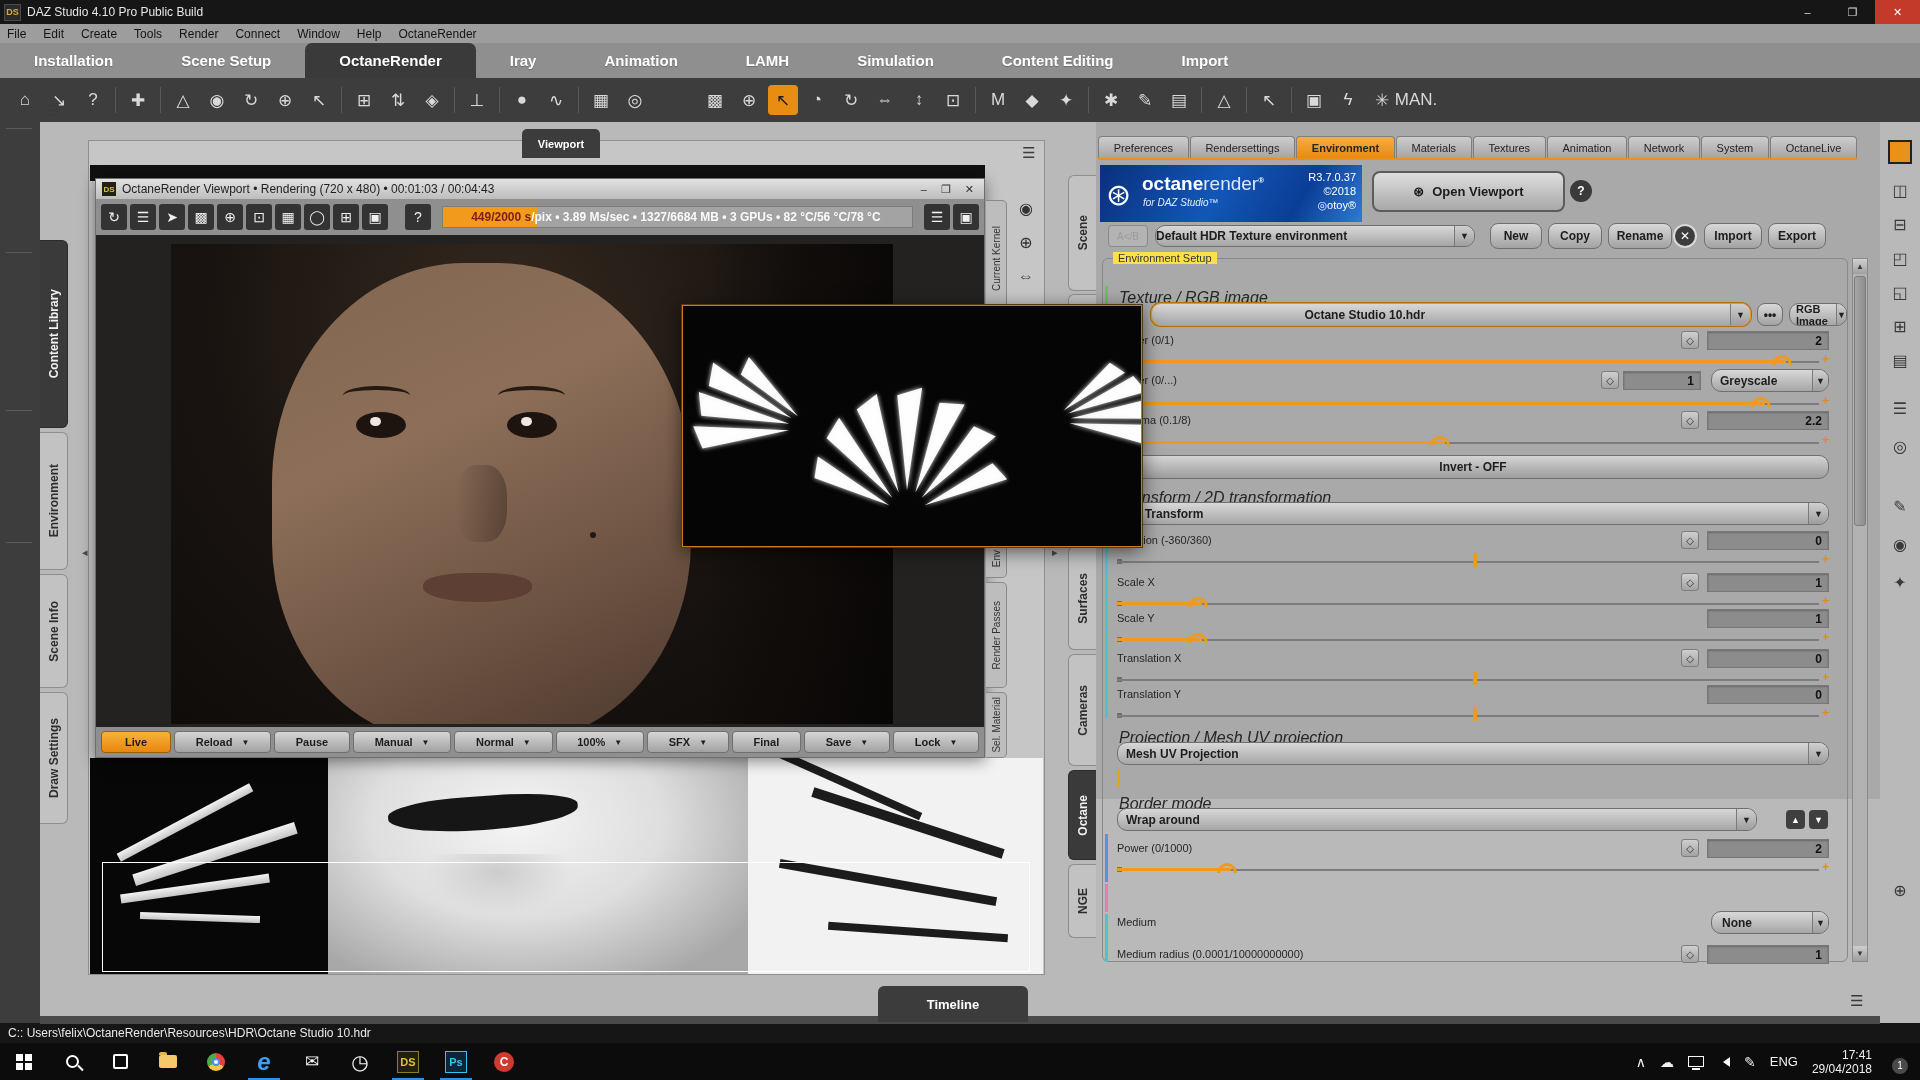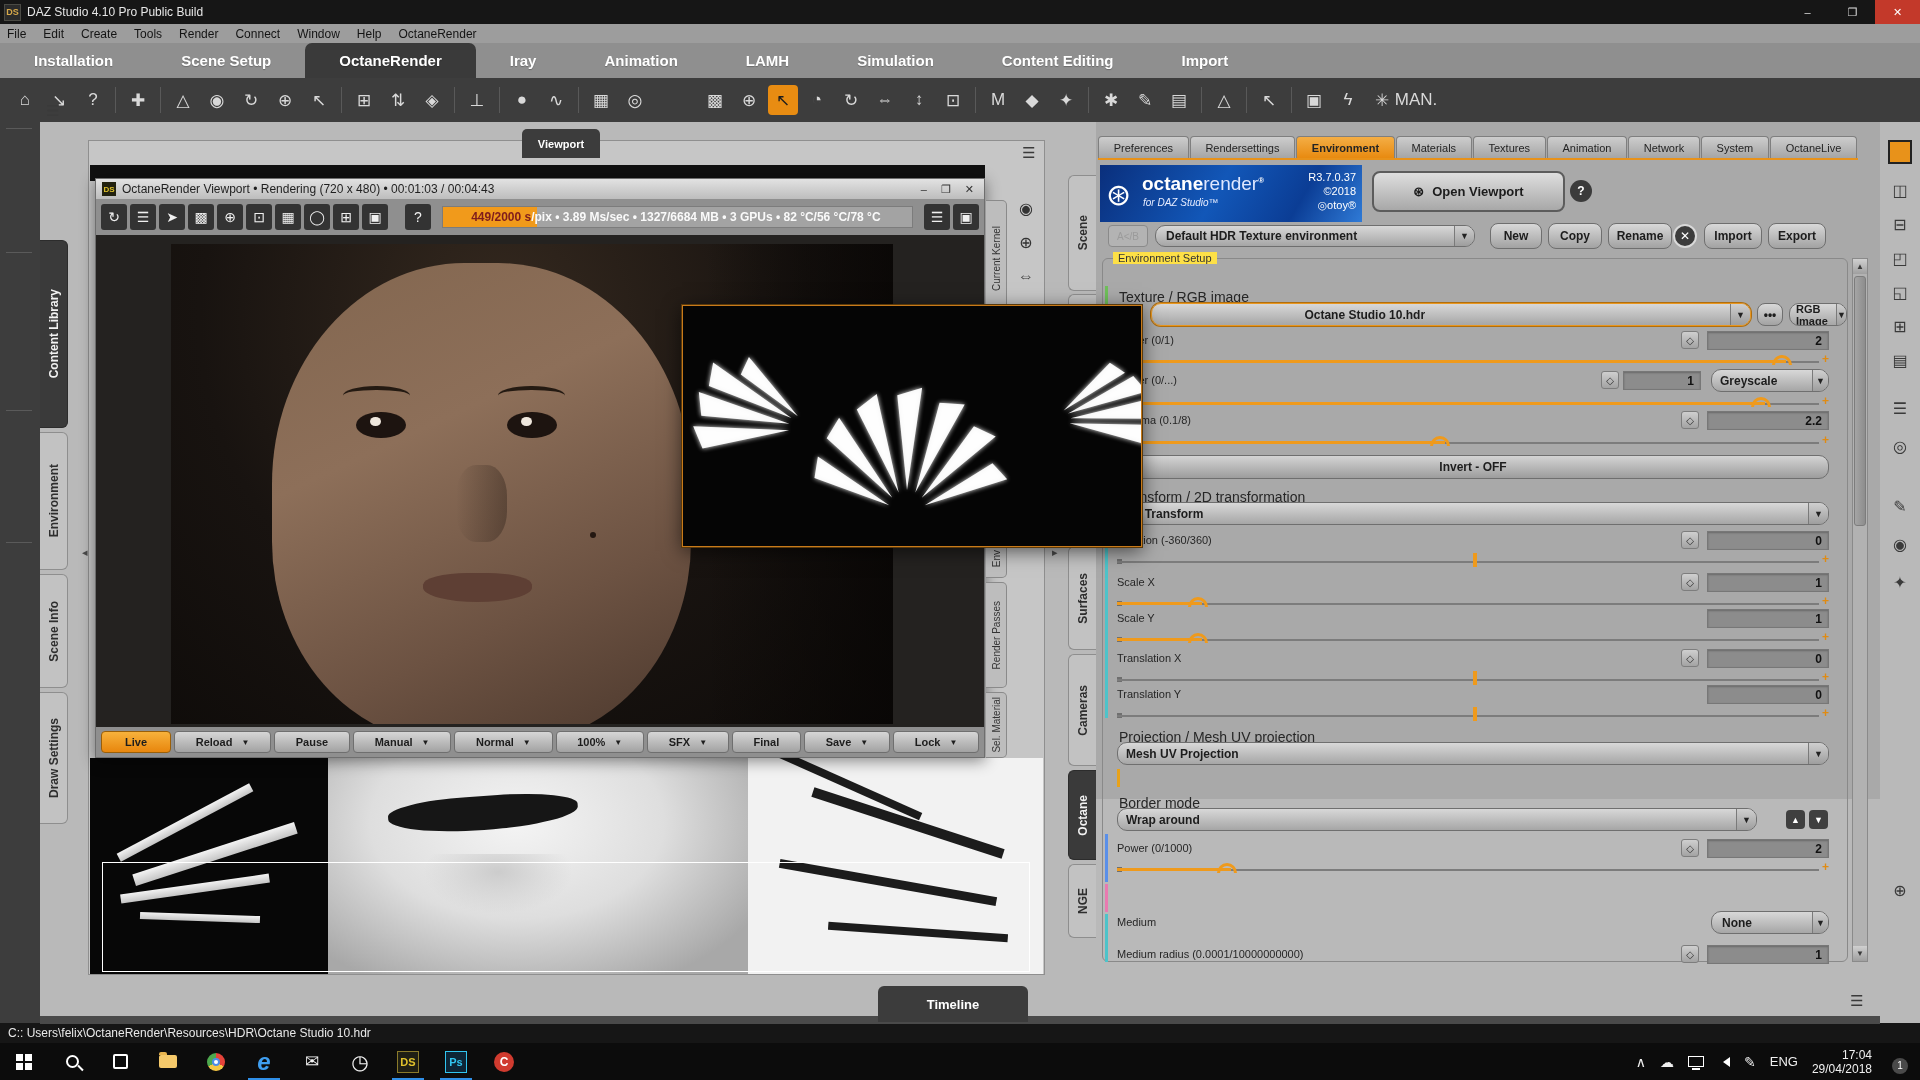--- a/index.html
+++ b/index.html
@@ -118,27 +118,27 @@
   #banner .bn{position:absolute;left:42px;top:8px;font-size:19px;font-weight:bold;}
   #banner .bn em{font-style:normal;font-weight:normal;color:#dfe7ff;}
   #banner .bn sup{font-size:8px;}
   #banner .bsub{position:absolute;left:43px;top:32px;font-size:10px;font-style:italic;color:#e6ecff;}
   #banner .bver{position:absolute;right:6px;top:5px;text-align:right;font-size:11px;line-height:14px;color:#fff;}
   #openvp{position:absolute;left:276px;top:49px;width:193px;height:41px;background:linear-gradient(#dedede,#a8a8a8);border:2px solid #5c5c5c;border-radius:8px;display:flex;align-items:center;justify-content:center;gap:8px;font-size:13px;font-weight:bold;color:#1c1c1c;}
   #vphelp{position:absolute;left:474px;top:58px;width:22px;height:22px;background:#3b3b3b;border-radius:50%;color:#fff;font-size:12px;font-weight:bold;display:flex;align-items:center;justify-content:center;}
   #abbtn{position:absolute;left:12px;top:103px;width:40px;height:22px;background:#b3b3b3;border:1px solid #8a8a8a;border-radius:4px;color:#9b9b9b;font-size:10px;display:flex;align-items:center;justify-content:center;}
   .pill{background:linear-gradient(#d8d8d8,#a6a6a6);border:1px solid #6f6f6f;border-radius:10px;display:flex;align-items:center;font-size:12px;font-weight:bold;color:#1d1d1d;position:relative;overflow:hidden;}
   .pill .ddsq{margin-left:auto;width:20px;align-self:stretch;border-left:1px solid #7a7a7a;display:flex;align-items:center;justify-content:center;font-size:9px;color:#222;background:linear-gradient(#cfcfcf,#9e9e9e);}
-  #presetdd{position:absolute;left:59px;top:103px;width:320px;height:22px;padding-left:10px;}
+  #presetdd{position:absolute;left:59px;top:103px;width:320px;height:22px;}
   .abtn{position:absolute;top:101px;height:26px;background:linear-gradient(#d8d8d8,#a2a2a2);border:1px solid #6f6f6f;border-radius:8px;color:#1d1d1d;font-size:12px;font-weight:bold;display:flex;align-items:center;justify-content:center;}
   #xcircle{position:absolute;left:577px;top:102px;width:24px;height:24px;border-radius:50%;background:#3c3c3c;color:#fff;font-size:12px;display:flex;align-items:center;justify-content:center;border:2px solid #d9d9d9;}
 
   #groupbox{position:absolute;left:6px;top:136px;width:746px;height:704px;border:1px solid #898989;border-radius:6px;}
   #grouptitle{position:absolute;left:10px;top:-7px;background:#fde047;padding:0 5px;font-size:11px;color:#333;}
-  .flabel{position:absolute;font-size:14px;color:#262626;}
+  .flabel{position:absolute;font-size:16px;color:#262626;font-style:italic;}
   .srow{position:absolute;left:14px;right:18px;height:20px;}
   .srow .lab{position:absolute;left:0;top:3px;font-size:11px;color:#262626;}
   .diam{position:absolute;right:130px;top:0;width:18px;height:18px;border:1px solid #7d7d7d;border-radius:3px;background:linear-gradient(#cfcfcf,#a3a3a3);color:#333;font-size:10px;display:flex;align-items:center;justify-content:center;}
   .vbox{position:absolute;right:0;top:0;width:122px;height:19px;background:#8c8c8c;border:1px solid #777;box-shadow:inset 0 1px 2px rgba(0,0,0,.25);color:#111;font-size:12px;font-weight:bold;display:flex;align-items:center;justify-content:flex-end;padding-right:6px;}
   .vbox.narrow{width:78px;right:130px;}
   .typepill{position:absolute;right:0;top:-2px;width:118px;height:23px;padding-left:8px;}
   .slider{position:absolute;left:14px;right:18px;height:12px;}
   .slider .notch{position:absolute;left:0;top:4px;width:5px;height:5px;background:#6f6f6f;}
   .slider .rail{position:absolute;left:0;right:10px;top:6px;height:2px;background:#7c7c7c;}
   .slider .fill{position:absolute;left:0;top:5px;height:3px;background:#ef9a1c;}
@@ -1062,21 +1062,21 @@
         </span>
       </span>
     <span id="tray">
       <span class="tico">∧</span>
       <span class="tico">☁</span>
       <span class="net"></span>
       <span class="spk"></span>
       <span class="tico">✎</span>
       <span>ENG</span>
       <span id="clockbox">
-        <div>17:04</div>
+        <div>17:41</div>
         <div>29/04/2018</div>
       </span>
       <span style="position:relative;width:24px;height:24px">
         <span id="notif"></span>
         <span id="notifbadge">1</span>
       </span>
     </span>
   </div>
 
 </div>

